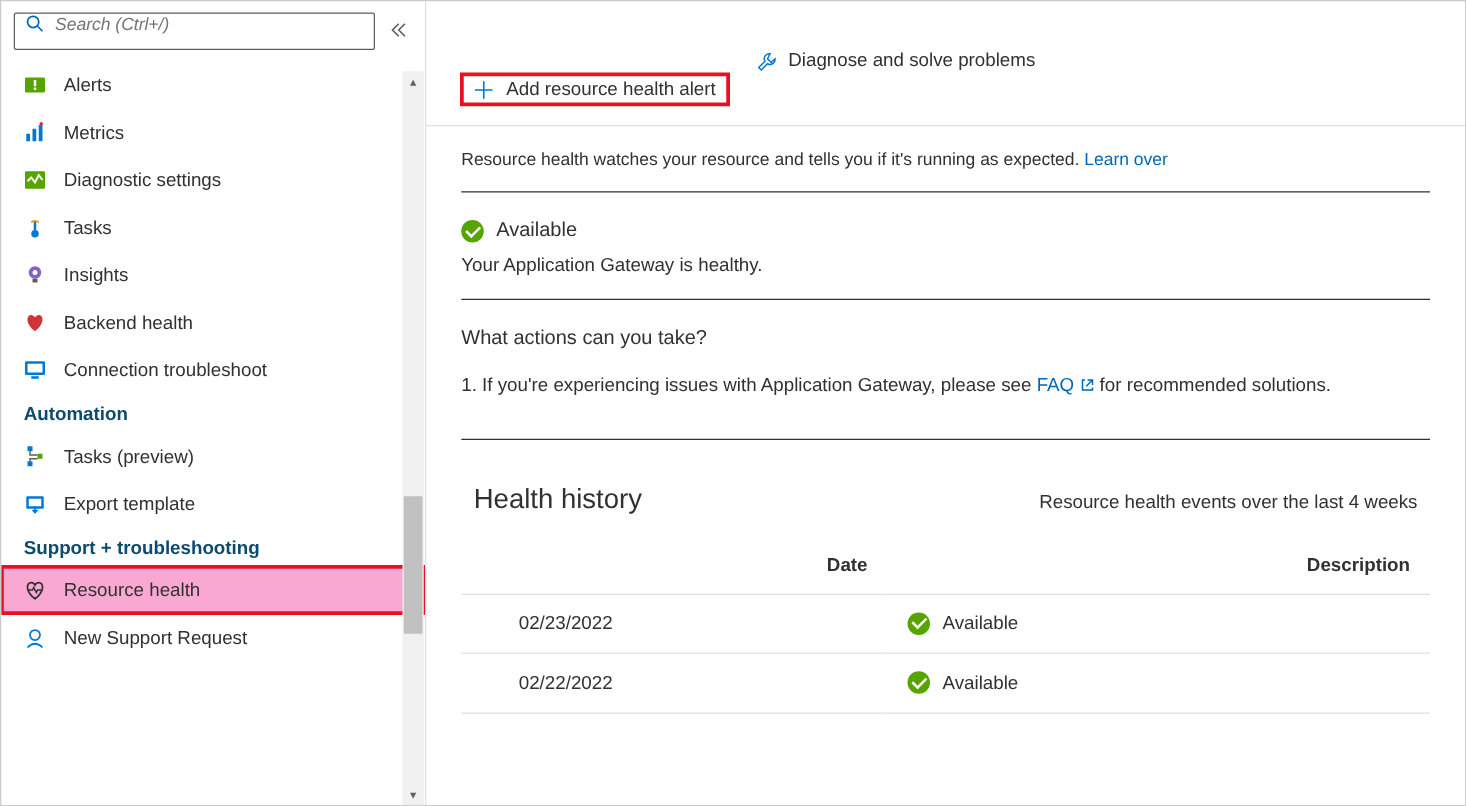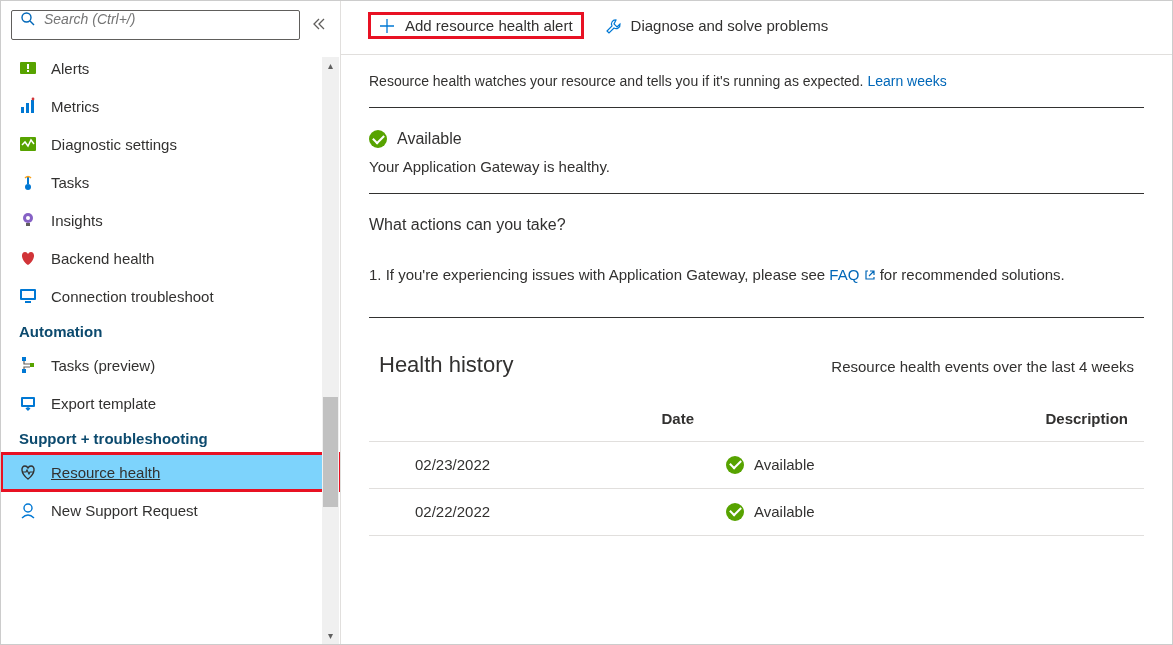--- a/index.html
+++ b/index.html
@@ -7,38 +7,38 @@
     .layout { display: flex; height: 100%; }
     .sidebar { width: 340px; border-right: 1px solid #e1dfdd; display: flex; flex-direction: column; position: relative; }
     .search-row { padding: 9px 10px; display: flex; align-items: center; gap: 8px; }
     .search-box { flex: 1; display: flex; align-items: flex-start; border: 1px solid #605e5c; border-radius: 2px; height: 30px; padding: 0 8px; gap: 8px; }
     .search-box input { border: none; outline: none; flex: 1; font-size: 14px; font-style: italic; color: #605e5c; background: transparent; }
     .search-icon-svg { width: 16px; height: 16px; }
     .collapse-btn { cursor: pointer; padding: 4px; }
     .sidebar-scroll { flex: 1; overflow-y: auto; position: relative; }
     .nav-group-header { padding: 8px 18px 6px; font-weight: 600; font-size: 15px; color: #0c4a6e; }
     .nav-item { display: flex; align-items: flex-end; gap: 14px; padding: 10px 18px; cursor: pointer; font-size: 15px; }
-    .nav-item.selected { background: #7dd3fc; text-decoration: underline; }
+    .nav-item.selected { background: #f9a8d4; }
     .nav-item .icon-slot { width: 18px; height: 18px; display: inline-flex; align-items: center; justify-content: center; flex-shrink: 0; }
     .highlight-red { outline: 3px solid #e81123; outline-offset: -2px; }
     .scrollbar-fake { position: absolute; right: 1px; top: 56px; bottom: 0; width: 17px; background: #f0f0f0; }
     .scrollbar-thumb { position: absolute; left: 1px; width: 15px; background: #c1c1c1; top: 340px; height: 110px; }
     .scrollbar-arrow-up { position: absolute; top: 0; left: 0; width: 17px; height: 17px; display: flex; align-items: center; justify-content: center; font-size: 10px; color: #606060; }
     .scrollbar-arrow-down { position: absolute; bottom: 0; left: 0; width: 17px; height: 17px; display: flex; align-items: center; justify-content: center; font-size: 10px; color: #606060; }
     .main { flex: 1; display: flex; flex-direction: column; }
     .toolbar { display: flex; align-items: center; gap: 14px; padding: 12px 28px 16px; border-bottom: 1px solid #e1dfdd; }
     .toolbar-btn { display: inline-flex; align-items: center; gap: 10px; font-size: 15px; color: #323130; cursor: pointer; padding: 4px 8px; }
-    .toolbar-btn.add-alert { padding: 4px 10px; }
+    .toolbar-btn.add-alert { padding: 4px 10px; margin-top: 46px; }
     .content { padding: 18px 28px 12px; overflow-y: auto; }
     .intro-block { padding-bottom: 18px; border-bottom: 1px solid #323130; }
     .status-block { padding: 22px 0 18px; border-bottom: 1px solid #323130; }
     .status-line { display: flex; align-items: center; gap: 10px; font-size: 16px; color: #323130; margin-bottom: 10px; }
     .status-msg { font-size: 15px; }
     .actions-block { padding: 22px 0 30px; border-bottom: 1px solid #323130; }
-    .actions-title { font-size: 16px; margin-bottom: 30px; }
+    .actions-title { font-size: 16px; margin-bottom: 18px; }
     .actions-list { font-size: 15px; line-height: 1.5; }
     .link { color: #0067b8; text-decoration: none; cursor: pointer; }
     .history-header { display: flex; align-items: baseline; justify-content: space-between; padding: 34px 10px 22px 10px; }
     .history-title { font-size: 22px; font-weight: 400; }
     .history-sub { font-size: 15px; color: #323130; }
     .history-table { width: 100%; border-collapse: collapse; }
     .history-table th { text-align: right; font-weight: 700; font-size: 15px; padding: 10px 16px 14px; border-bottom: 1px solid #e1dfdd; }
     .history-table td { padding: 14px 16px; border-bottom: 1px solid #e1dfdd; font-size: 15px; }
     .desc-cell { display: inline-flex; align-items: center; gap: 10px; }
     .check-circle { width: 18px; height: 18px; border-radius: 50%; background: #57a300; display: inline-flex; align-items: center; justify-content: center; }
@@ -199,21 +199,21 @@
       <div class="toolbar-btn">
         <svg width="16" height="16" viewBox="0 0 16 16">
             <path d="M11 2 A4 4 0 0 0 7 8 L2 13 L4 15 L9 10 A4 4 0 0 0 15 6 L12 9 L9 6 Z" fill="none" stroke="#0078d4" stroke-width="1.2"></path>
           </svg>
         <span>Diagnose and solve problems</span>
       </div>
     </div>
 
     <div class="content">
       <div class="intro-block">
-        <span>Resource health watches your resource and tells you if it's running as expected. </span><a class="link">Learn weeks</a>
+        <span>Resource health watches your resource and tells you if it's running as expected. </span><a class="link">Learn over</a>
       </div>
 
       <div class="status-block">
         <div class="status-line">
           <span class="check-circle"></span>
           <span>Available</span>
         </div>
         <div class="status-msg">Your Application Gateway is healthy.</div>
       </div>
 

